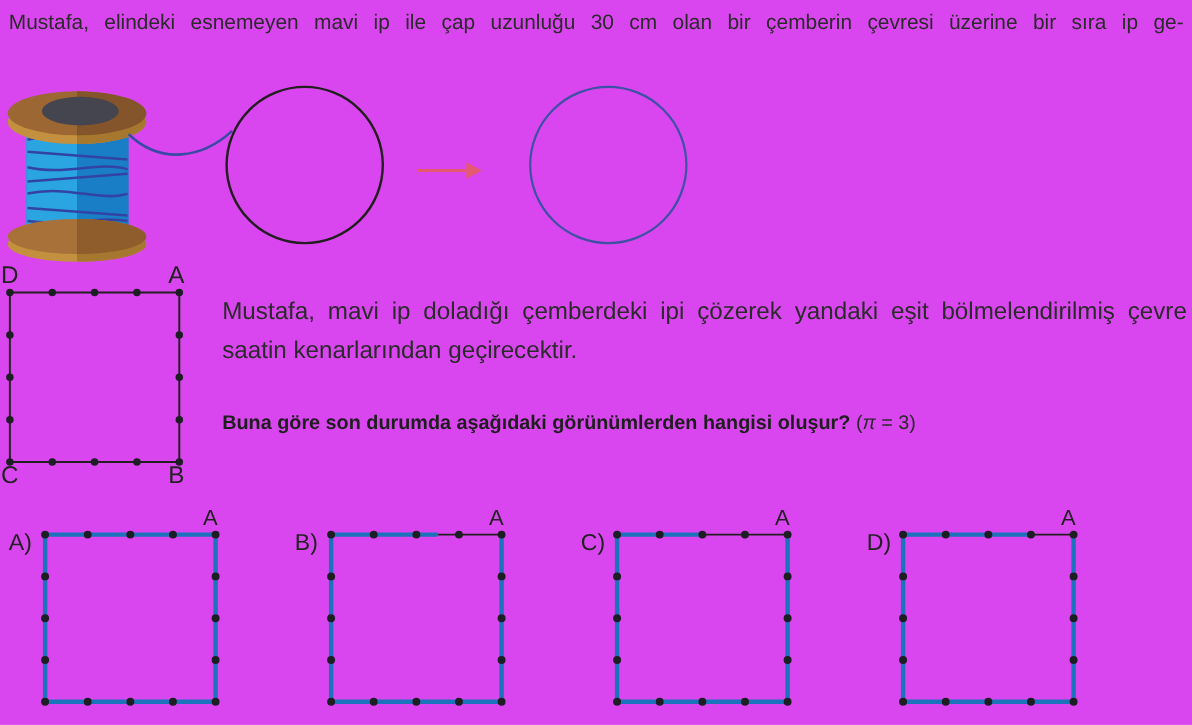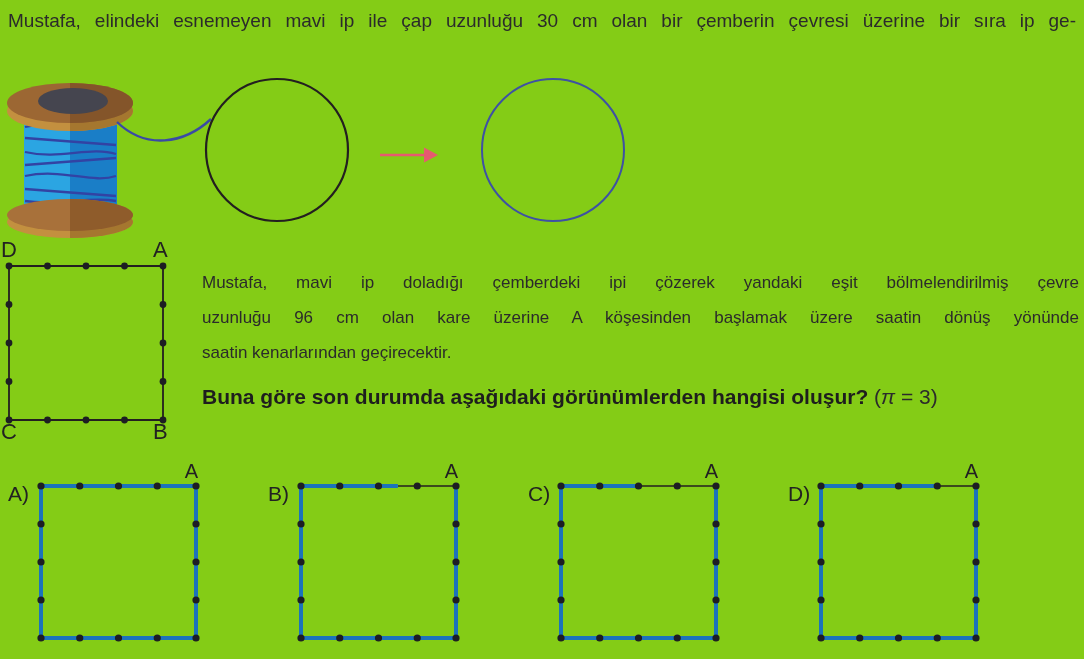--- a/index.html
+++ b/index.html
@@ -1,25 +1,25 @@
 <!DOCTYPE html>
 <html style="--line-black: #231f20; --circle-blue: #3e51a4; --thread-blue: #3a4aa5; --arrow-pink: #e65a70; --text: #2b2b2b;"><head>
 <meta charset="utf-8">
 <style>
   html,body{margin:0;padding:0;background:#ffffff;}
   .page{
-    position:relative;width:1084px;height:659px;background:#84cc16;
+    position:relative;width:1084px;height:659px;background:#d946ef;
     font-family:"Liberation Sans",sans-serif;color:var(--text,#2b2b2b);overflow:hidden;
   }
   .abs{position:absolute;}
   
   .intro{left:8px;top:5px;width:1068px;font-size:19px;line-height:32px;}
-  .sidepara{left:202px;top:265px;width:877px;font-size:17px;line-height:35px;}
+  .sidepara{left:202px;top:265px;width:877px;font-size:22px;line-height:35px;}
   .just{text-align:justify;text-align-last:justify;}
-  .question{left:202px;top:384px;width:877px;font-size:21px;line-height:26px;}
+  .question{left:202px;top:371px;width:877px;font-size:18px;line-height:26px;}
   .question .qb{font-weight:bold;color:#1e1e1e;}
   .question .qpi{font-style:italic;}
   
   .refblock{left:0;top:240px;width:200px;height:206px;}
   .corner-lab{position:absolute;font-size:22px;line-height:20px;color:#222;}
   
   .figsvg{left:0;top:70px;}
   
   .opt{position:absolute;top:455px;width:210px;height:204px;}
   .opt-label{position:absolute;left:0;top:27px;font-size:21px;color:#222;}
@@ -97,21 +97,20 @@
         <circle cx="163" cy="141.5" r="3.4" fill="#1d1e23"></circle>
       </svg>
     <div class="corner-lab" style="left:1px;top:0;">D</div>
     <div class="corner-lab" style="left:153px;top:0;">A</div>
     <div class="corner-lab" style="left:1px;top:182px;">C</div>
     <div class="corner-lab" style="left:153px;top:182px;">B</div>
   </div>
 
   <div class="abs sidepara">
     <div class="just">Mustafa, mavi ip doladığı çemberdeki ipi çözerek yandaki eşit bölmelendirilmiş çevre</div>
-    <div class="just">uzunluğu 96 cm olan kare üzerine A köşesinden başlamak üzere saatin dönüş yönünde</div>
     <div>saatin kenarlarından geçirecektir.</div>
   </div>
 
   <div class="abs question">
     <span class="qb">Buna göre son durumda aşağıdaki görünümlerden hangisi oluşur?</span>
     <span>
       <span>(</span><span class="qpi">π</span><span> = 3)</span>
     </span>
   </div>
 

